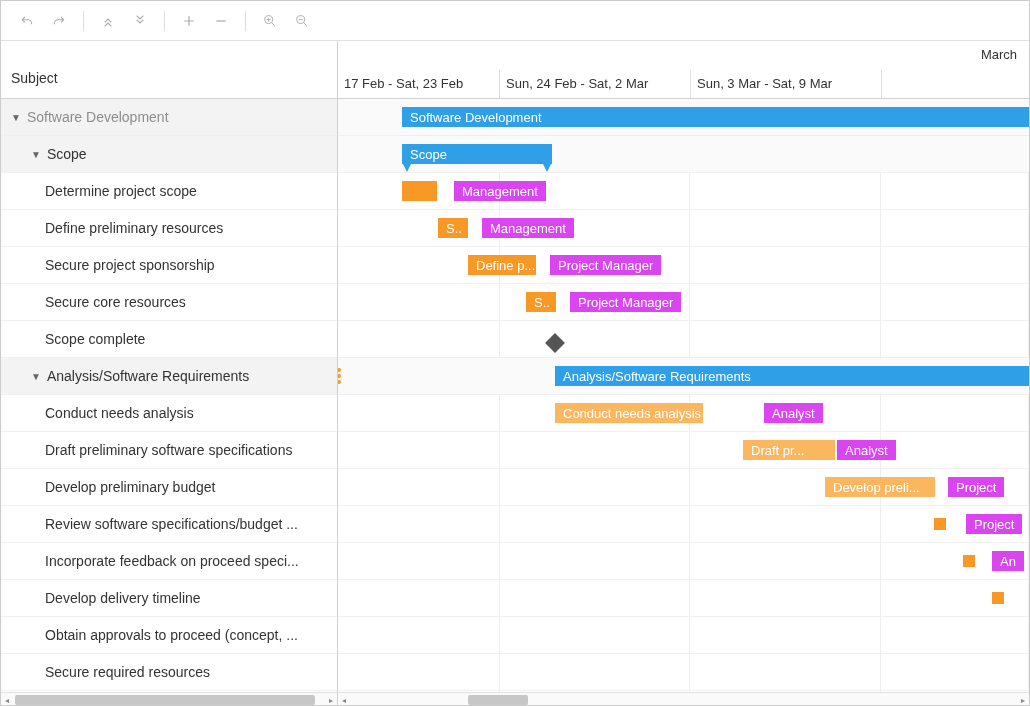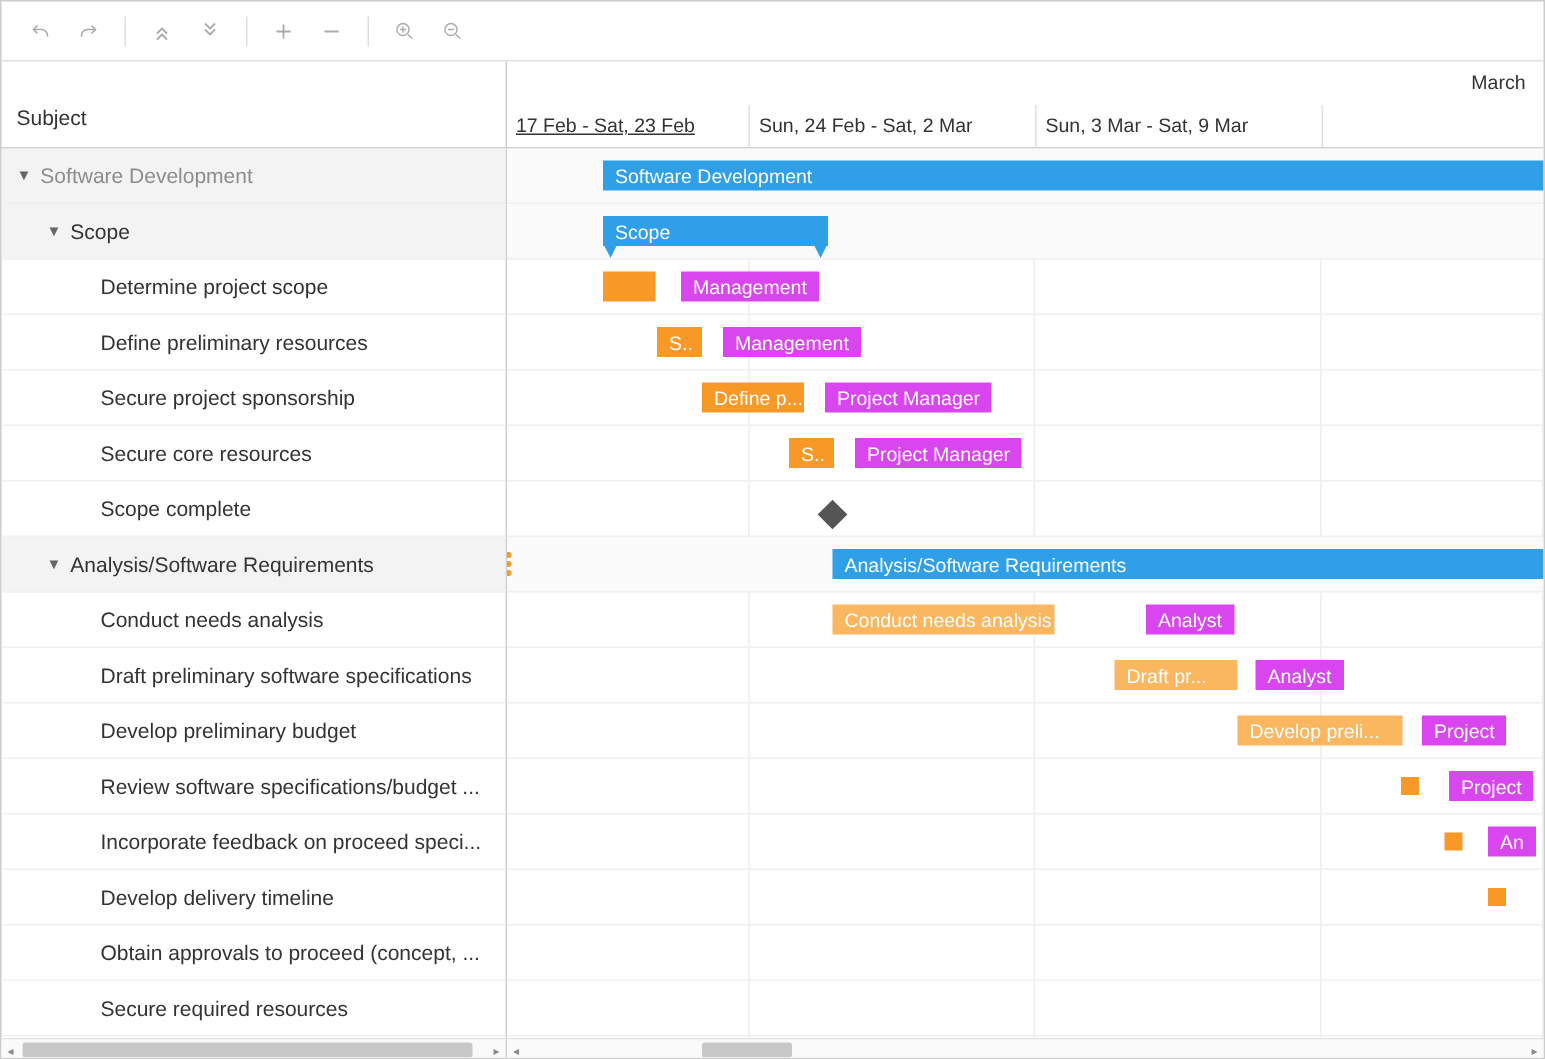--- a/index.html
+++ b/index.html
@@ -19,21 +19,21 @@
 
 .grid-body { display: flex; height: calc(706px - 40px - 58px - 15px); overflow: hidden; }
 .tree-col { width: 337px; border-right: 1px solid #d0d0d0; overflow: hidden; }
 .gantt-col { flex: 1; position: relative; overflow: hidden; }
 
 .row { height: 37px; display: flex; align-items: center; border-bottom: 1px solid #f0f0f0; padding-left: 10px; white-space: nowrap; overflow: hidden; text-overflow: ellipsis; }
 .row.group { background: #f3f3f3; color: #8d8d8d; }
 .row.subgroup { background: #f3f3f3; color: #333; }
 .caret { font-size: 10px; margin-right: 6px; color: #666; }
 .indent-1 { padding-left: 30px; }
-.indent-2 { padding-left: 66px; }
+.indent-2 { padding-left: 44px; }
 
 .gantt-row { height: 37px; border-bottom: 1px solid #f0f0f0; position: relative; }
 .gantt-row.group { background: #fafafa; }
 .gantt-row.subgroup { background: #fafafa; }
 
 .gridlines { position: absolute; inset: 0; display: flex; pointer-events: none; }
 .gridline { border-right: 1px solid #eee; }
 
 .bar { position: absolute; top: 8px; height: 20px; display: flex; align-items: center; padding: 0 8px; font-size: 13px; white-space: nowrap; overflow: hidden; }
 .bar.blue { background: #2fa0e7; color: #fff; }
@@ -110,21 +110,21 @@
     </div>
 </div>
 
 <div class="header-row">
   <div class="header-left">
     <span>Subject</span>
   </div>
   <div class="header-right">
     <div class="month-label">March</div>
     <div class="timeline-ticks" id="ticks">
-        <div class="tick" style="width: 162px; text-decoration: underline;">17 Feb - Sat, 23 Feb</div>
+        <div class="tick" style="width: 162px;">17 Feb - Sat, 23 Feb</div>
         <div class="tick" style="width: 191px;">Sun, 24 Feb - Sat, 2 Mar</div>
         <div class="tick" style="width: 191px;">Sun, 3 Mar - Sat, 9 Mar</div>
       </div>
   </div>
 </div>
 
 <div class="grid-body">
   <div class="tree-col" id="tree">
       <div class="row group">
         <span class="caret">▼</span>
@@ -219,21 +219,21 @@
             <span></span>
             <span></span>
             <span></span>
           </div>
         </div>
         <div class="gantt-row ">
           <div class="bar orangelight" style="left: 217px; width: 148px;">Conduct needs analysis</div>
           <div class="tag" style="left: 426px;">Analyst</div>
         </div>
         <div class="gantt-row ">
-          <div class="bar orangelight" style="left: 405px; width: 82px;">Draft pr...</div>
+          <div class="bar orangelight" style="left: 405px; width: 92px;">Draft pr...</div>
           <div class="tag" style="left: 499px;">Analyst</div>
         </div>
         <div class="gantt-row ">
           <div class="bar orangelight" style="left: 487px; width: 110px;">Develop preli...</div>
           <div class="tag" style="left: 610px;">Project</div>
         </div>
         <div class="gantt-row ">
           <div class="bar orange thin" style="left: 596px; width: 12px;"></div>
           <div class="tag" style="left: 628px;">Project</div>
         </div>

